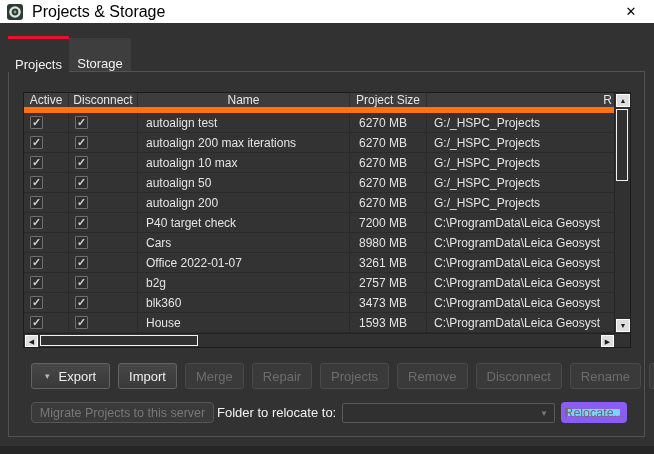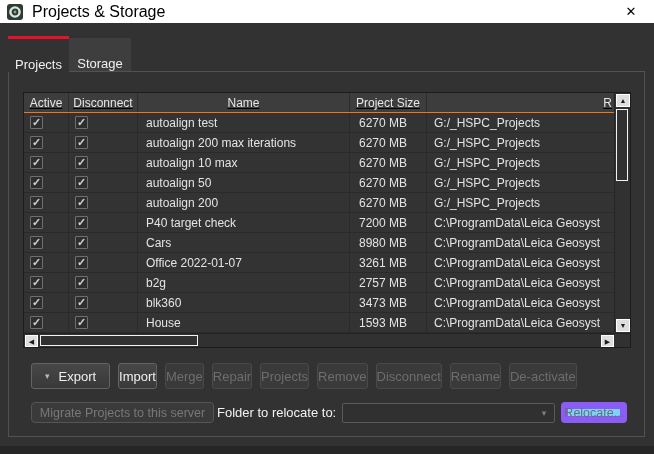--- a/index.html
+++ b/index.html
@@ -25,21 +25,21 @@
 
   
   .panel { position:absolute; left:8px; top:71px; width:637px; height:366px;
     background:#323232; border:1px solid #525252; z-index:1; }
 
   
   .table { position:absolute; left:14px; top:20px; width:608px; height:256px;
     background:#333333; border:1px solid #1c1c1c; }
   .t-main { display:flex; height:240px; }
   .t-content { width:590px; overflow:hidden; }
-  .thead { display:flex; height:20px; background:#3d3d3d; border-bottom:1px solid #f97316;text-decoration:underline; }
+  .thead { display:flex; height:20px; background:#3d3d3d; border-bottom:6px solid #f97316; }
   .th { font-size:12px; color:#e6e6e6; display:flex; align-items:center;
     justify-content:center; border-right:1px solid #2d2d2d; height:100%; }
   .tr { display:flex; height:20px; border-bottom:1px solid #2a2a2a; background:#333333; }
   .td { font-size:12px; color:#e4e4e4; display:flex; align-items:center;
     border-right:1px solid #2a2a2a; height:100%; white-space:nowrap; overflow:hidden; }
   .c-active { width:45px; }
   .c-conn { width:69px; }
   .c-name { width:212px; padding-left:8px; }
   .c-size { width:77px; padding-left:9px; }
   .c-path { width:187px; padding-left:7px; border-right:none !important; }
@@ -63,21 +63,21 @@
   .h-left { width:13px; height:12px; margin:1px 0 0 1px; }
   .h-track { flex:1; position:relative; }
   .h-thumb { position:absolute; left:2px; top:1px; width:158px; height:11px;
     border:1px solid #f2f2f2; background:transparent; }
   .h-right { width:13px; height:12px; margin-top:1px; }
   .h-corner { width:16px; background:#313131; }
 
   
   .btn-row { position:absolute; left:22px; top:291px; display:flex; gap:8px; }
   .btn { height:26px; display:flex; align-items:center; justify-content:center;
-    font-size:13px; border-radius:3px; padding:0 0; white-space:nowrap; }
+    font-size:13px; border-radius:3px; padding:0 10px; white-space:nowrap; }
   .btn-on { background:linear-gradient(180deg,#474747,#393939);
     border:1px solid #636363; color:#efefef; cursor:pointer; }
   .btn-off { background:#3a3a3a; border:1px solid #4a4a4a; color:#6d6d6d; }
   .export-btn { padding:0 13px; gap:9px; }
   .dd-arrow { font-size:9px; color:#b9b9b9; line-height:9px; }
 
   
   .row2 { position:absolute; left:22px; top:330px; display:flex; align-items:center; }
   .btn-sm { height:21px; font-size:12.5px; border-radius:4px; display:flex;
     align-items:center; justify-content:center; }

